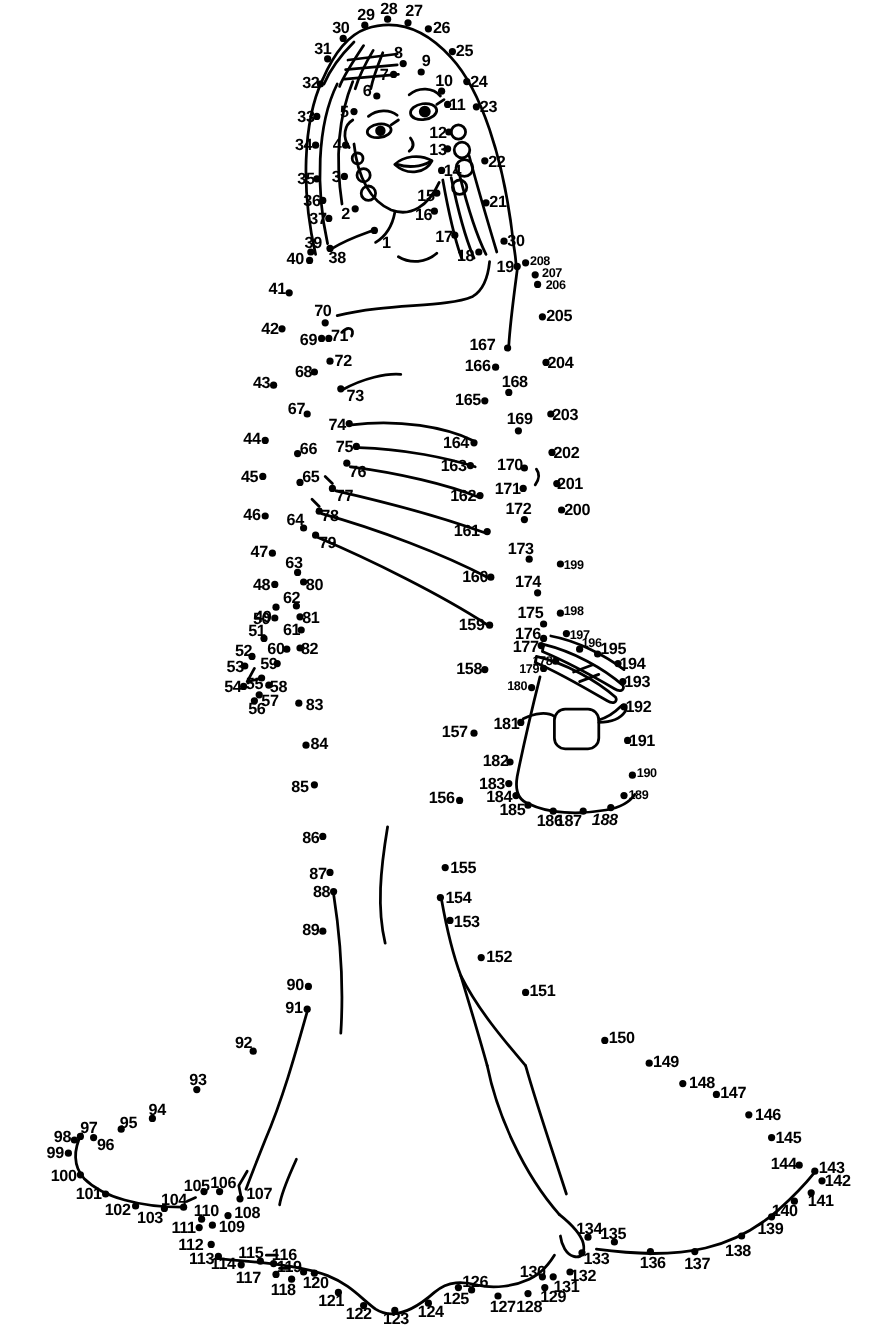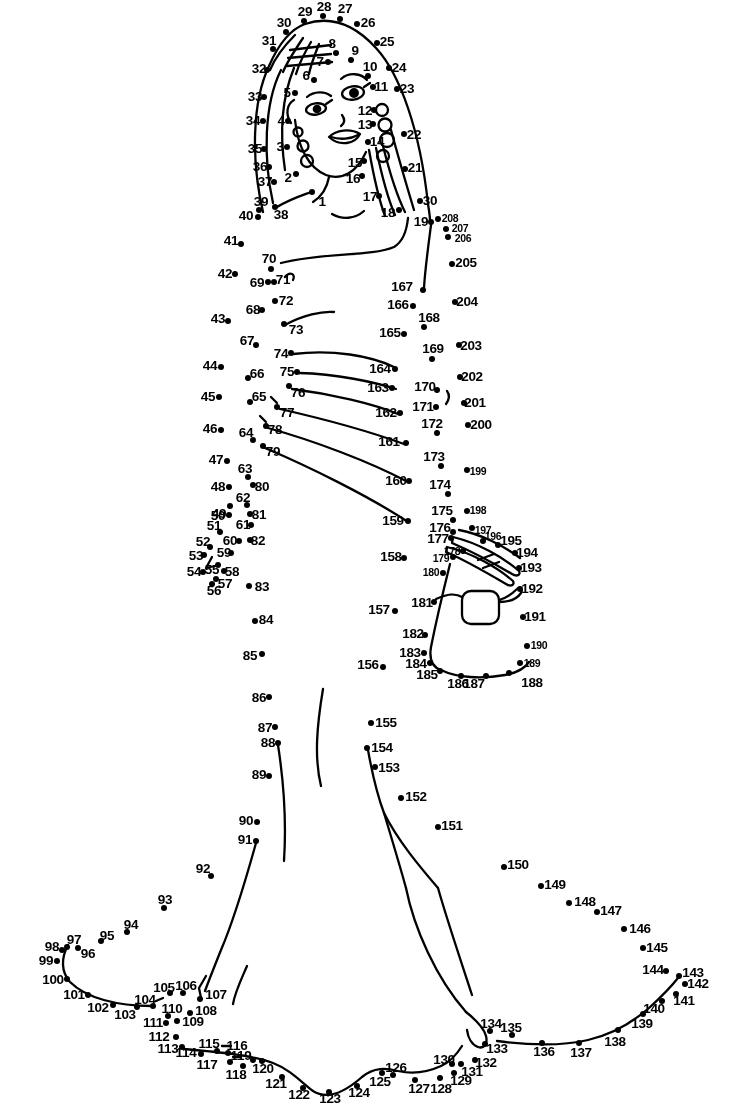--- a/index.html
+++ b/index.html
@@ -485,21 +485,21 @@
       <div class="num" style="left: 410px; top: 653px;">183</div>
       <div class="dot" style="left: 430px; top: 663px;"></div>
       <div class="num" style="left: 416px; top: 664px;">184</div>
       <div class="dot" style="left: 440px; top: 671px;"></div>
       <div class="num" style="left: 427px; top: 675px;">185</div>
       <div class="dot" style="left: 461px; top: 676px;"></div>
       <div class="num" style="left: 458px; top: 684px;">186</div>
       <div class="dot" style="left: 486px; top: 676px;"></div>
       <div class="num" style="left: 474px; top: 684px;">187</div>
       <div class="dot" style="left: 509px; top: 673px;"></div>
-      <div class="num" style="left: 532px; top: 683px;">188</div>
+      <div class="num" style="left: 504px; top: 683px; font-style: italic;">188</div>
       <div class="dot" style="left: 520px; top: 663px;"></div>
       <div class="num sm" style="left: 532px; top: 663px;">189</div>
       <div class="dot" style="left: 527px; top: 646px;"></div>
       <div class="num sm" style="left: 539px; top: 645px;">190</div>
       <div class="dot" style="left: 523px; top: 617px;"></div>
       <div class="num" style="left: 535px; top: 617px;">191</div>
       <div class="dot" style="left: 520px; top: 589px;"></div>
       <div class="num" style="left: 532px; top: 589px;">192</div>
       <div class="dot" style="left: 519px; top: 568px;"></div>
       <div class="num" style="left: 531px; top: 568px;">193</div>

